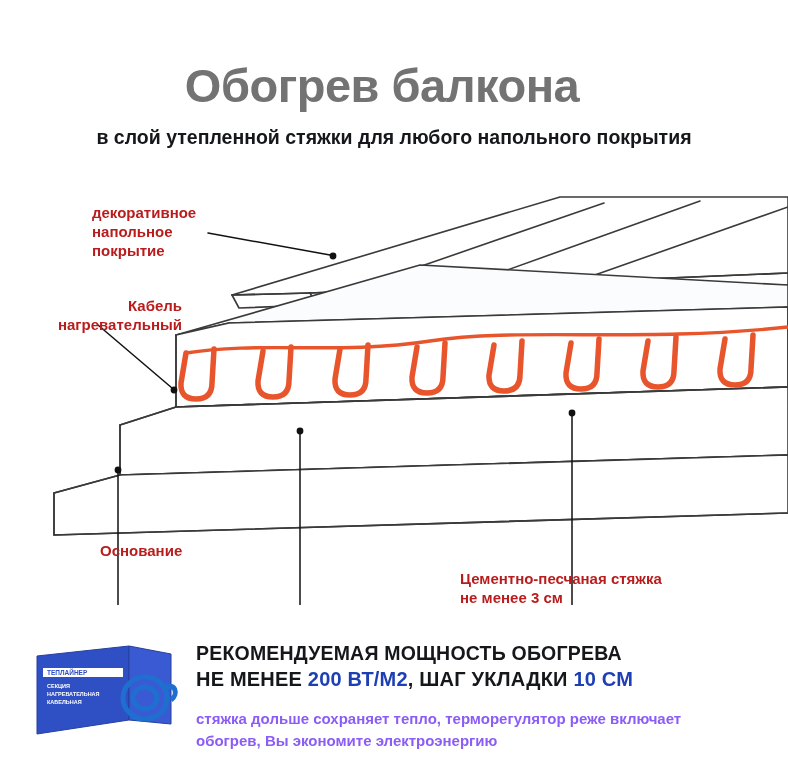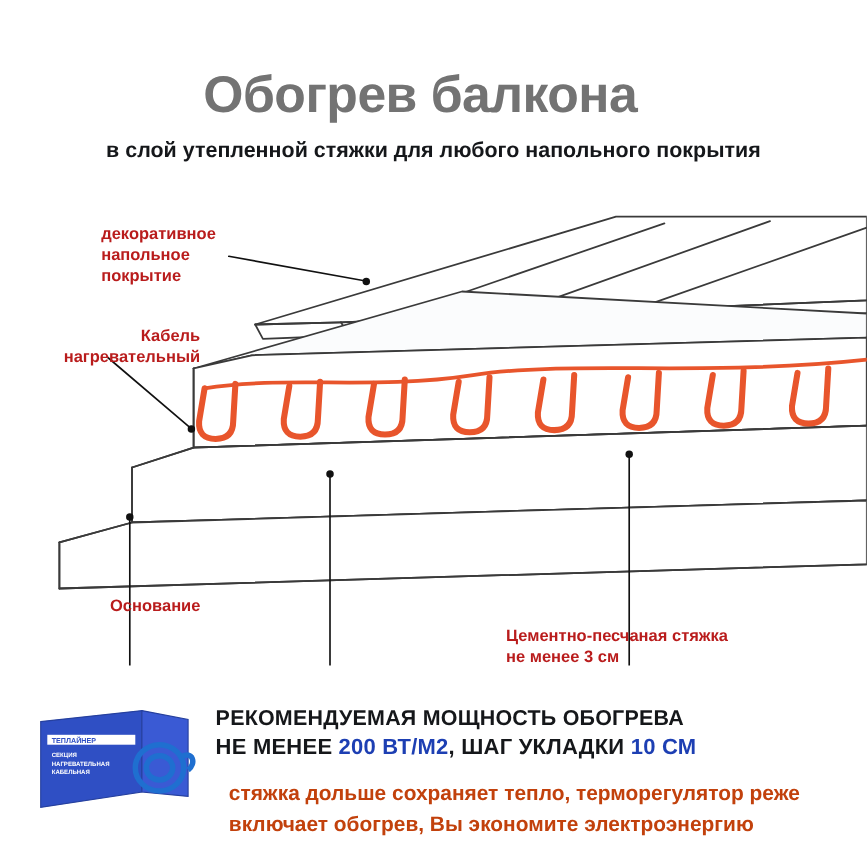--- a/index.html
+++ b/index.html
@@ -86,26 +86,26 @@
     left: 196px;
     top: 48px;
     font-size: 20px;
     font-weight: bold;
     color: #15171a;
     letter-spacing: 0.2px;
   }
   .hl { color: #1d3fb3; }
   .note {
     position: absolute;
-    left: 208px;
+    left: 196px;
     top: 88px;
     width: 520px;
-    font-size: 19px;
-    font-weight: bold;
-    color: #c2410c;
+    font-size: 15px;
+    font-weight: bold;
+    color: #8b5cf6;
     line-height: 1.45;
   }
   
   #product {
     position: absolute;
     left: 33px;
     top: 22px;
     width: 152px;
     height: 96px;
   }

